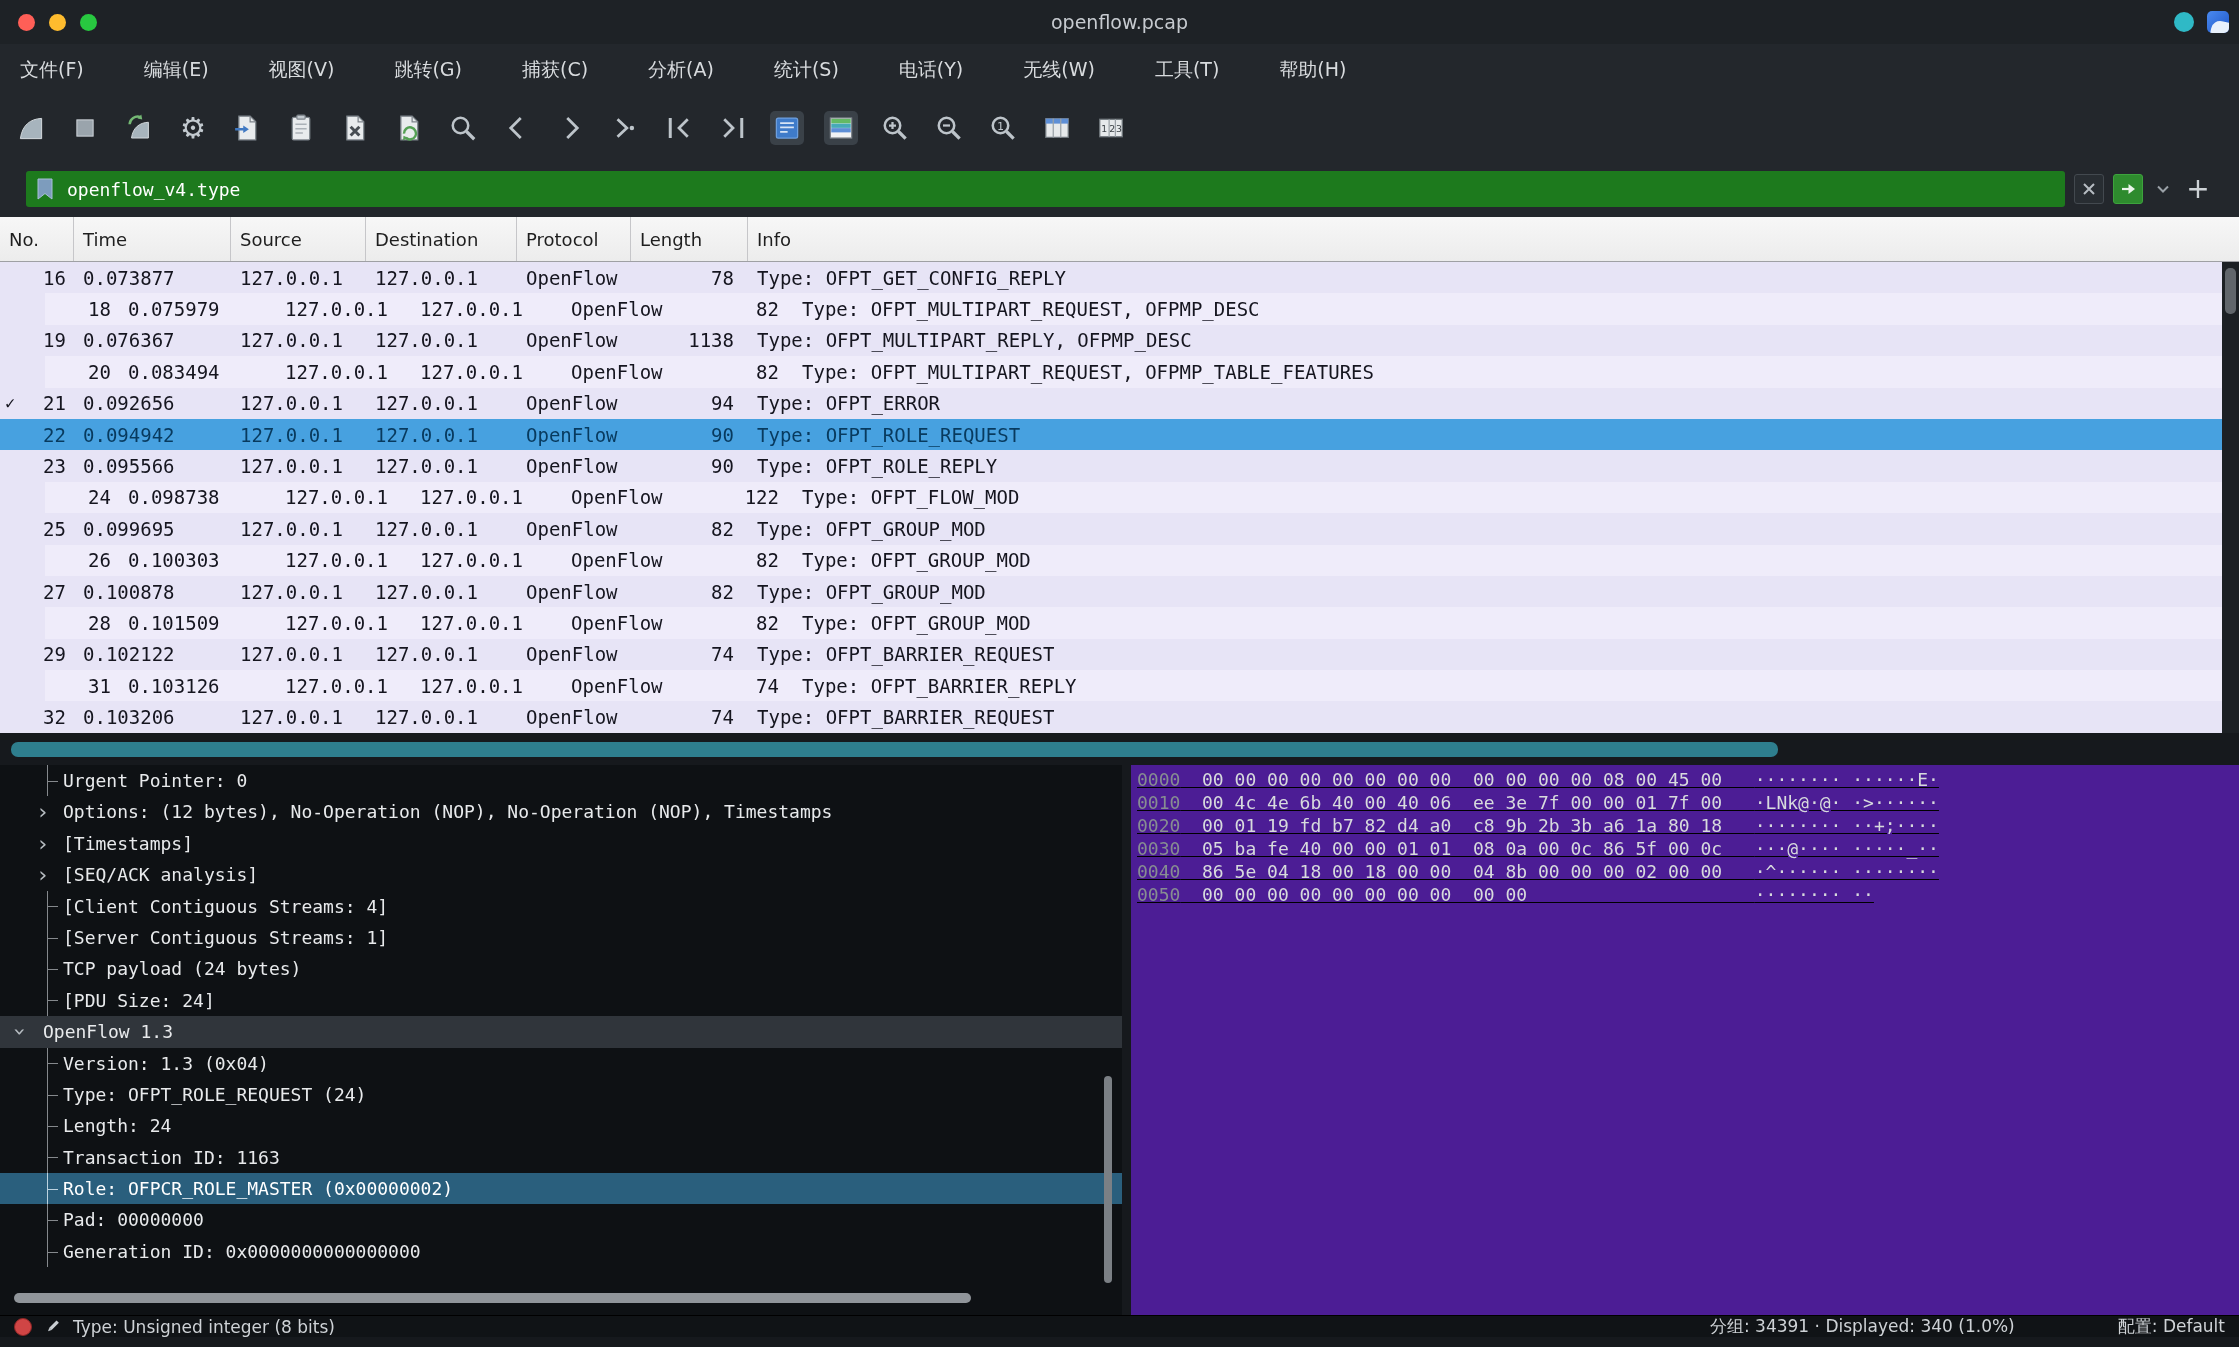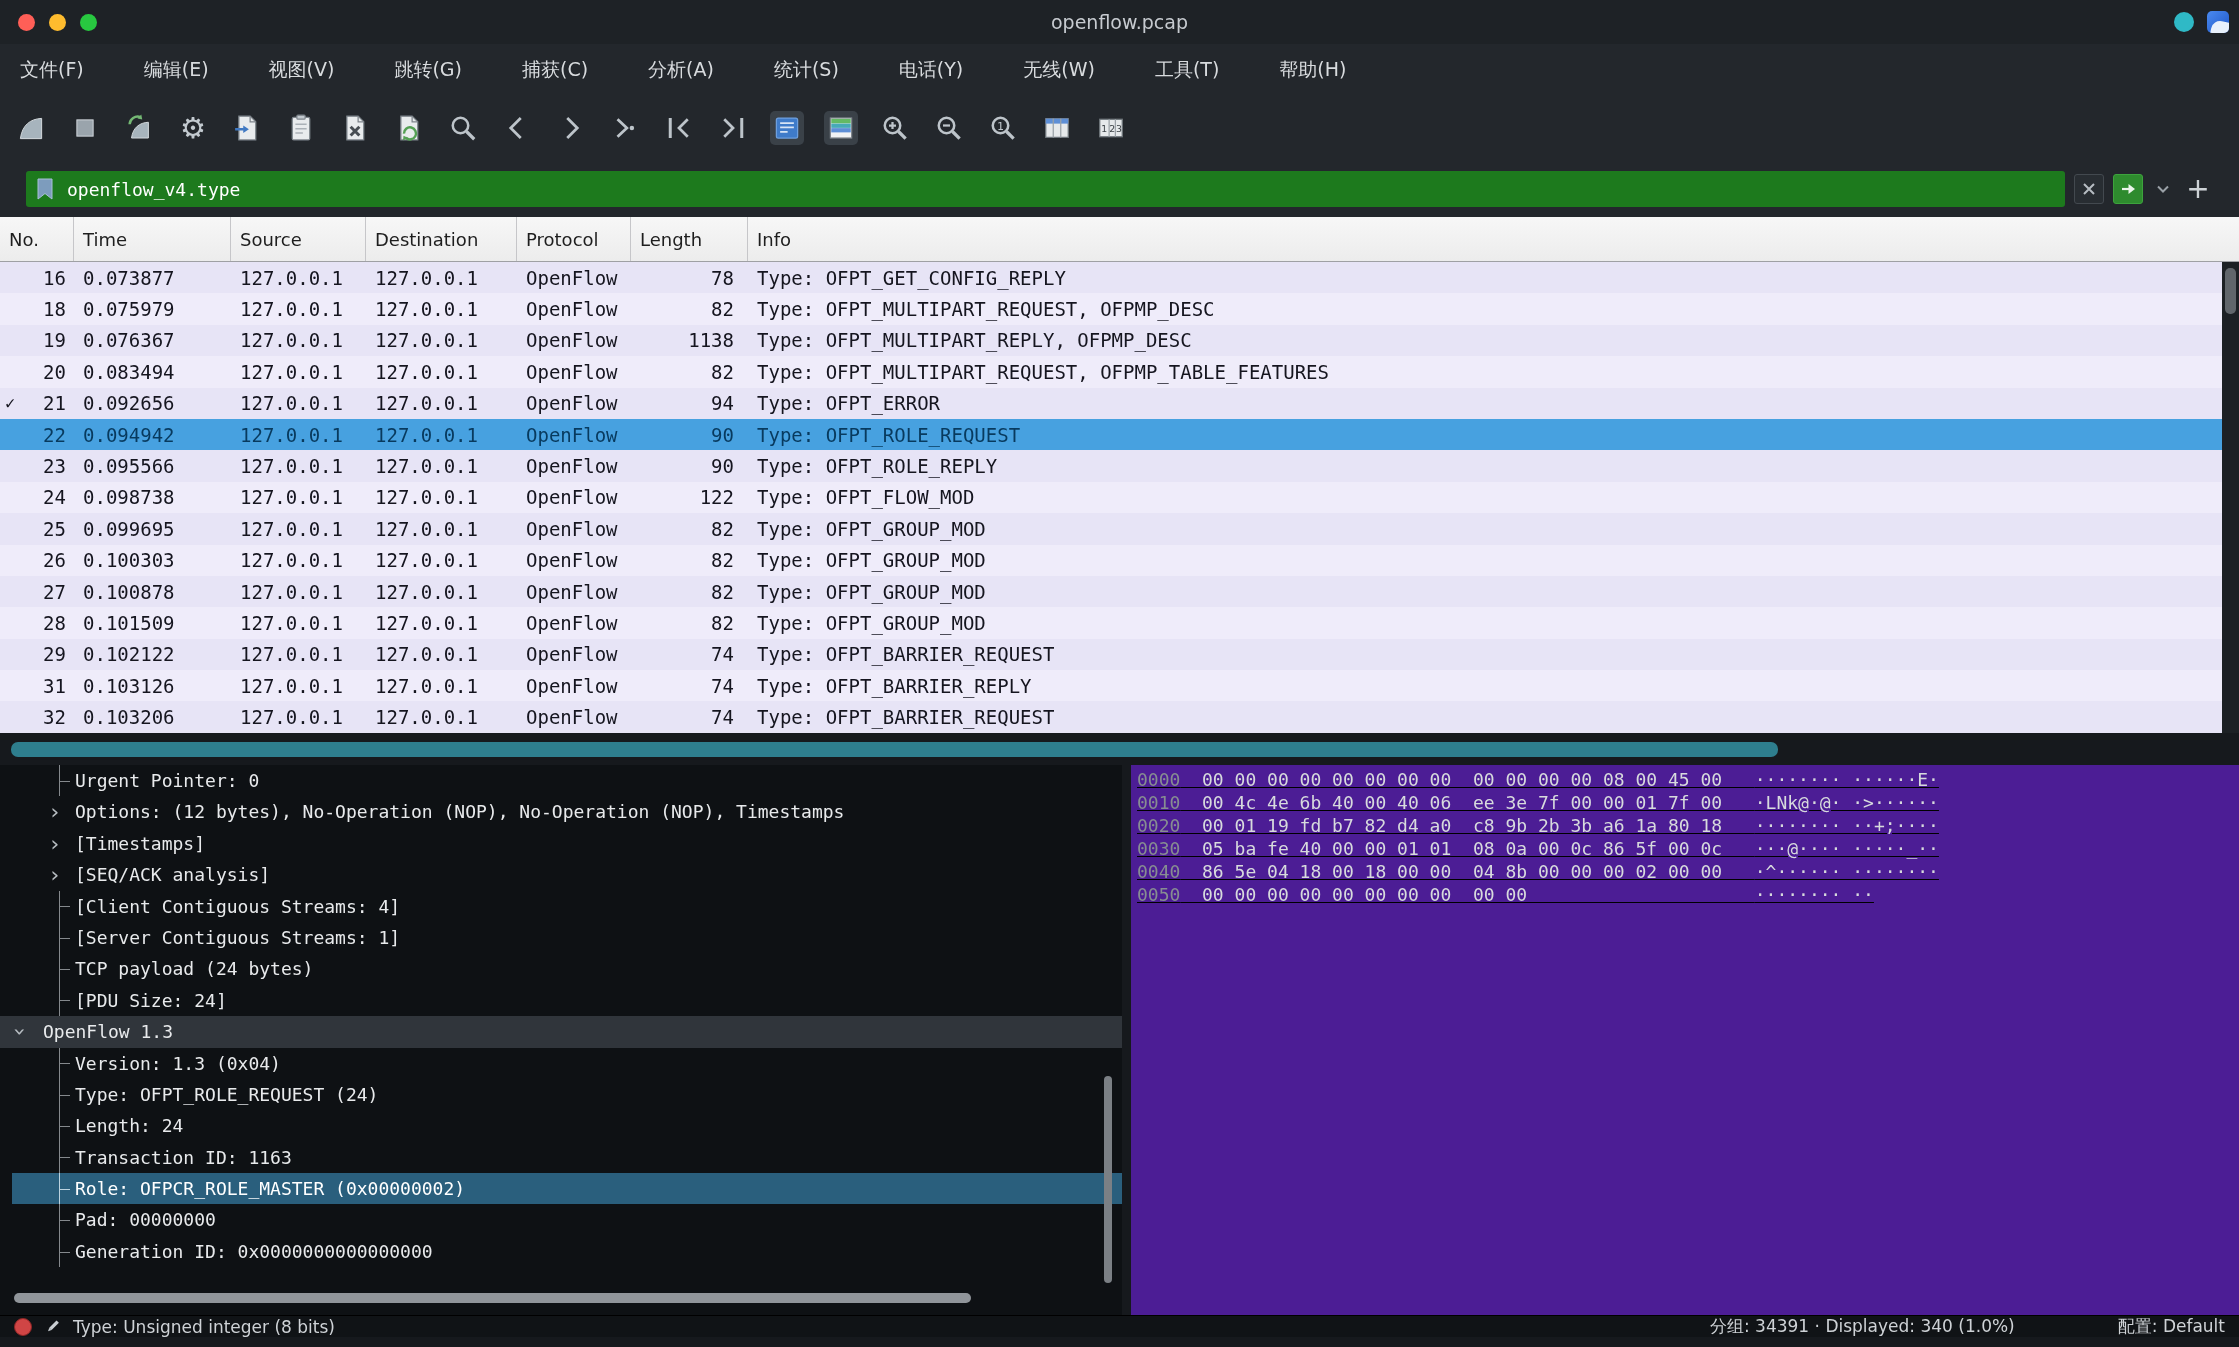--- a/index.html
+++ b/index.html
@@ -36,38 +36,38 @@
   .fbtn.apply{background:#2e8b2e;border-color:#3da33d;}
   .fchev{width:22px;display:flex;align-items:center;justify-content:center;}
   .fplus{width:30px;text-align:center;font-size:28px;color:#cdd2d6;line-height:30px;}
 
   
   .packet-header{height:44px;background:linear-gradient(#f7f7f7,#ececec);display:flex;border-bottom:1px solid #9fa0a4;flex:none;}
   .hcell{font-size:18px;color:#1e1e1e;display:flex;align-items:center;padding-left:9px;border-right:1px solid #c6c6c9;box-sizing:border-box;flex:none;}
   .c0{width:74px;}.c1{width:157px;}.c2{width:135px;}.c3{width:151px;}.c4{width:114px;}.c5{width:117px;}.c6{flex:1;border-right:none;}
   .packet-list{height:471px;position:relative;background:#e7e4f6;overflow:hidden;flex:none;}
   .prow{display:flex;height:31.4px;background:#e7e4f6;font-family:"DejaVu Sans Mono","Liberation Mono",monospace;font-size:19px;color:#15151f;position:relative;}
-  .prow.alt{background:#efecfa;}
+  .prow.alt{background:#efecfa;margin-left:45px;}
   .prow.sel{background:#47a1e0;color:#083a5e;}
   .pcell{display:flex;align-items:center;padding-left:9px;box-sizing:border-box;white-space:pre;overflow:hidden;flex:none;}
   .pcell.c0{justify-content:flex-end;padding-left:0;padding-right:8px;}
   .pcell.c5{justify-content:flex-end;padding-left:0;padding-right:14px;}
   .mark{position:absolute;left:5px;top:0;line-height:31.4px;font-size:17px;color:#15151f;}
   .vsb{position:absolute;right:0;top:0;width:17px;height:100%;background:#1c2024;}
   .vsb-thumb{position:absolute;top:6px;left:3px;width:11px;height:46px;background:#61666b;border-radius:5px;}
 
   
   .hstrip{height:32px;background:#16191d;position:relative;flex:none;}
   .hthumb{position:absolute;left:11px;top:9px;width:1767px;height:15px;background:#2e7e8e;border-radius:7px;}
 
   
   .lower{height:550px;display:flex;flex:none;}
   .details{width:1122px;flex:none;position:relative;background:#0e1114;overflow:hidden;}
   .drow{height:31.4px;line-height:31.4px;font-family:"DejaVu Sans Mono","Liberation Mono",monospace;font-size:18px;color:#e8eaec;position:relative;white-space:pre;}
-  .d1{padding-left:63px;margin-left:12px;}
+  .d1{padding-left:63px;}
   .d0{padding-left:43px;}
   .tick::before{content:'';position:absolute;left:47px;top:0;bottom:0;width:1px;background:#85898d;}
   .tick::after{content:'';position:absolute;left:48px;top:50%;width:10px;height:1px;background:#85898d;}
   .drow.hl{background:#30353b;}
   .drow.sel{background:#2a5f7d;color:#ffffff;}
   .drow.sel.tick::before,.drow.sel.tick::after{background:#bcd3e0;}
   .chev{position:absolute;top:0;color:#b6bcc1;font-size:22px;display:inline-block;line-height:31.4px;}
   .d1 .chev{left:36px;}
   .d0 .chev{left:14px;transform:rotate(90deg);}
   .det-hsb{position:absolute;left:14px;bottom:12px;width:957px;height:10px;background:#90959a;border-radius:5px;}

